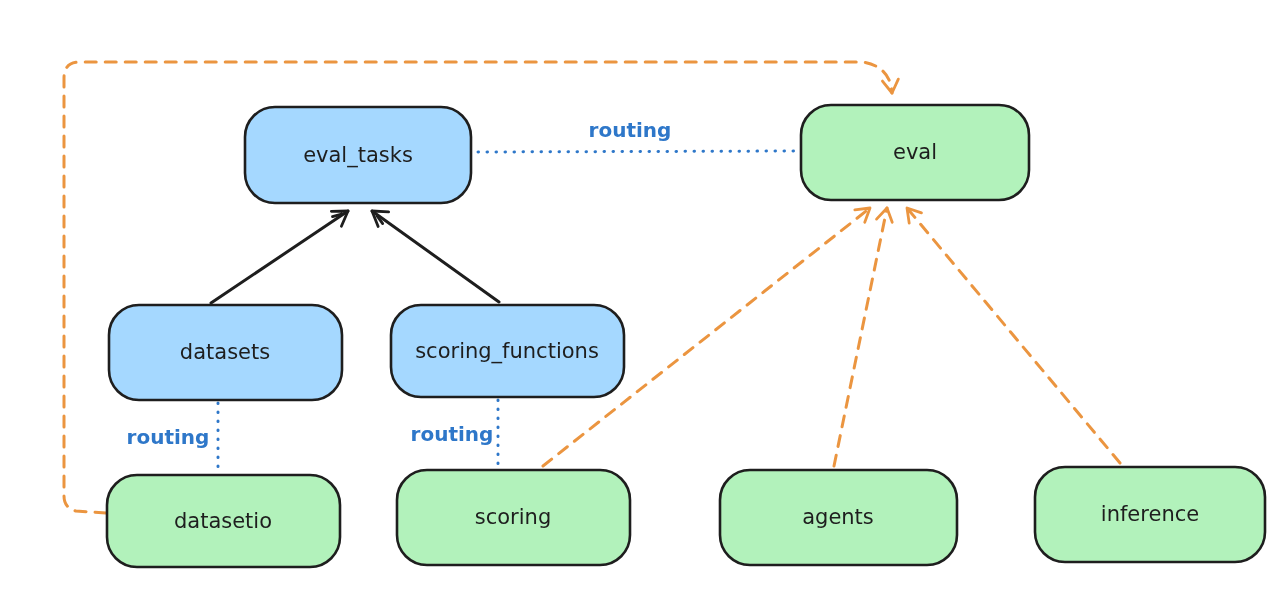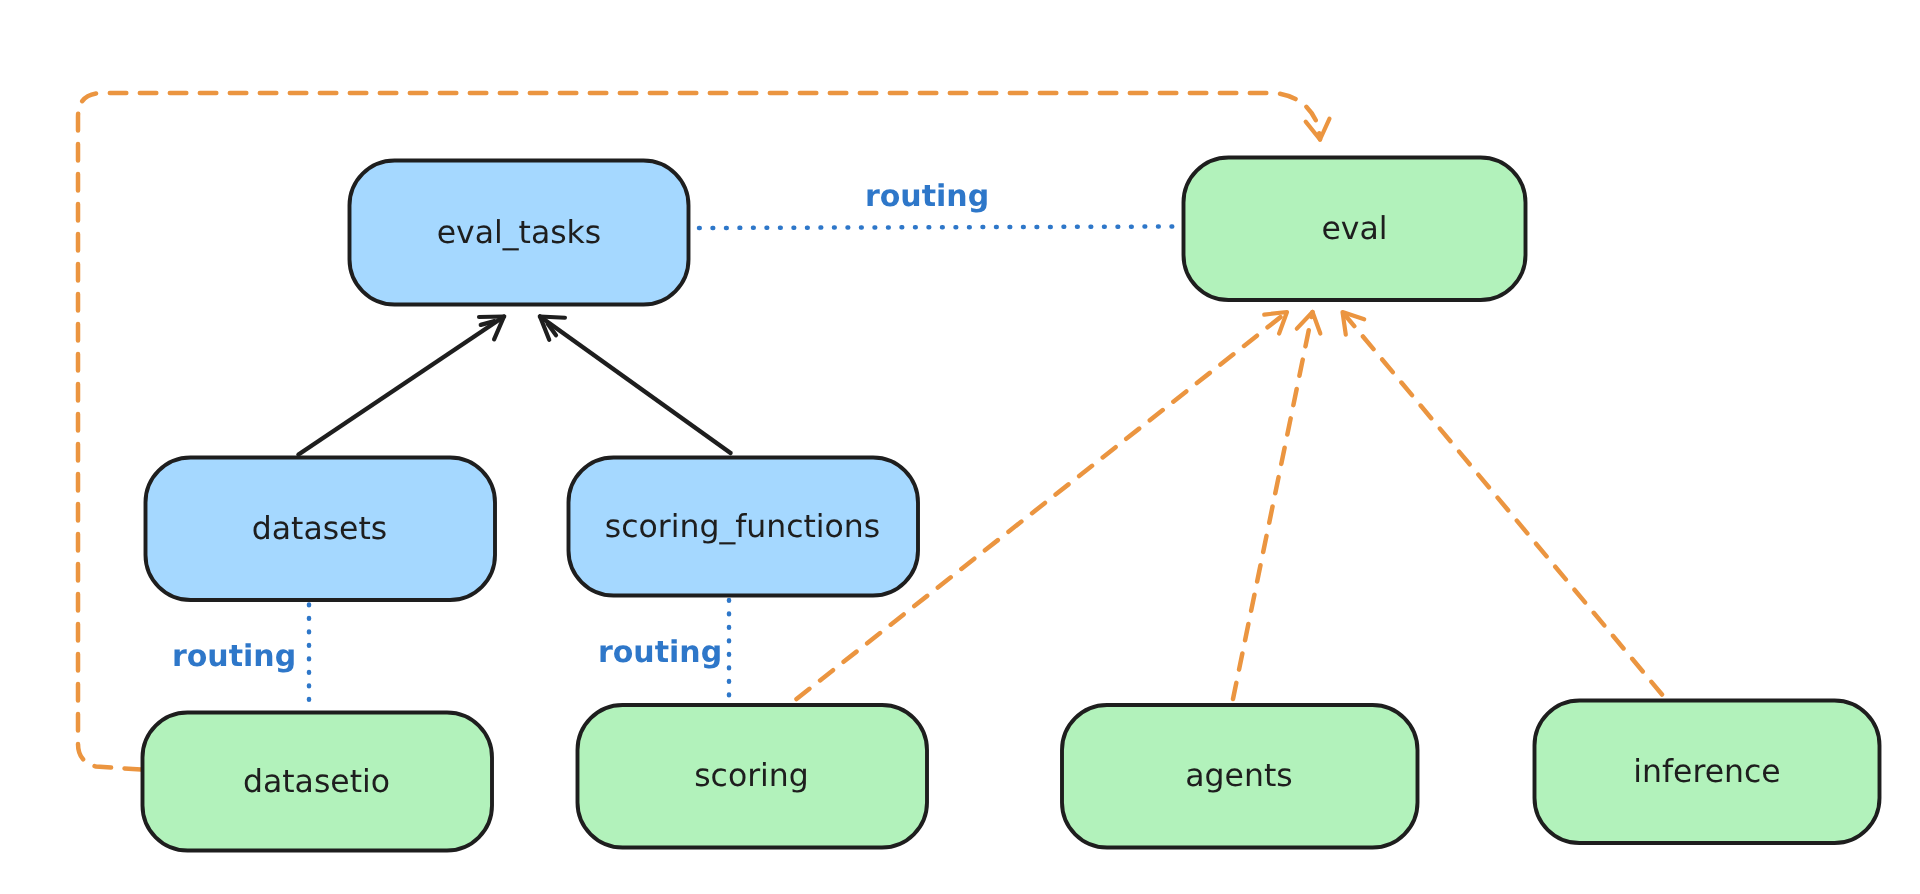--- a/index.html
+++ b/index.html
@@ -7,20 +7,21 @@
     padding: 0;
     background: #ffffff;
   }
   .canvas {
     position: relative;
     width: 1259px;
     height: 596px;
     background: #ffffff;
     overflow: hidden;
     font-family: "DejaVu Sans", sans-serif;
+    margin-left: 12px;
   }
   svg { display: block; }
   .node-shape {
     stroke: #1e1e1e;
     stroke-width: 2.6;
   }
   .node-label {
     fill: #1e1e1e;
     font-family: "DejaVu Sans", sans-serif;
     font-size: 21px;

